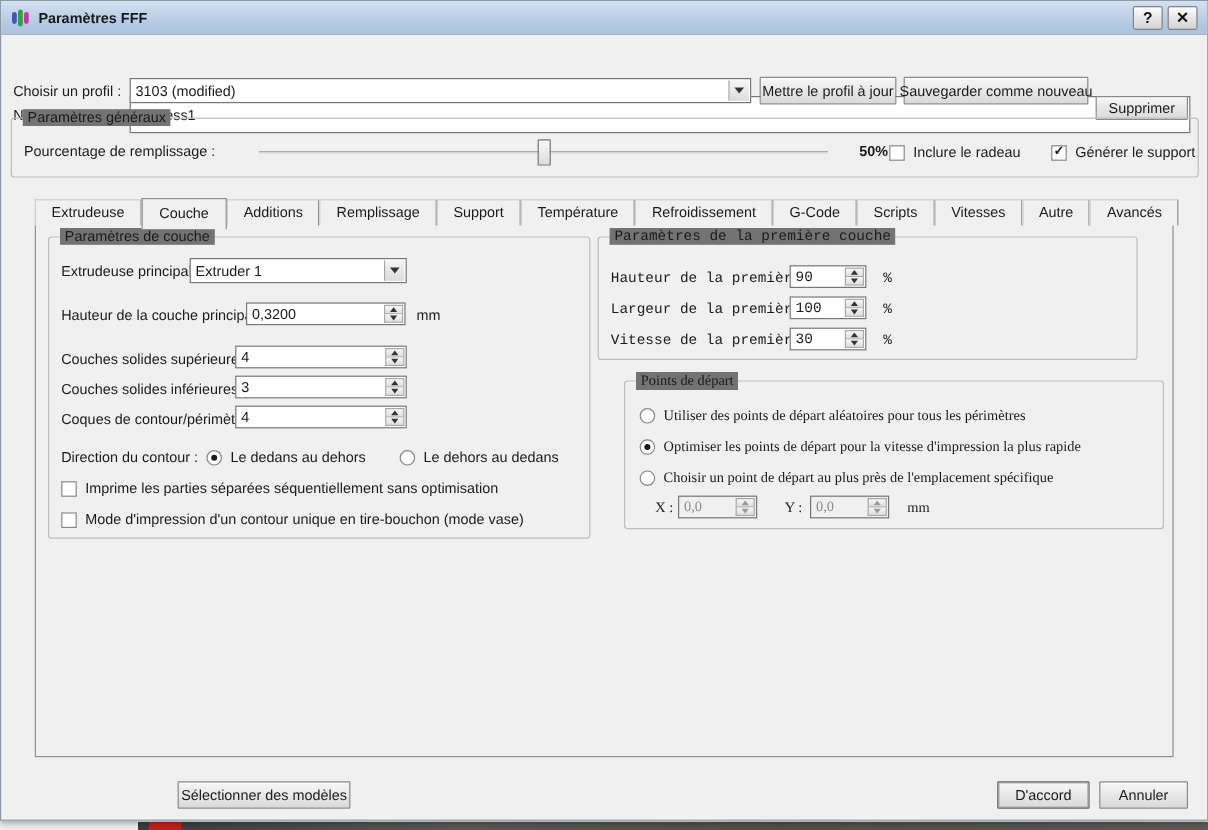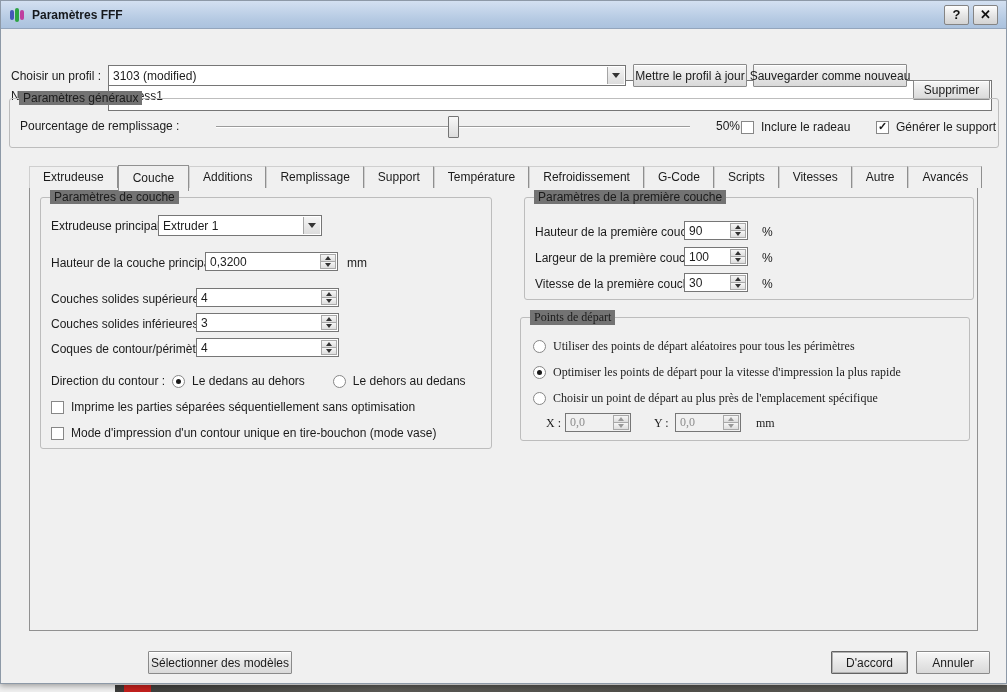--- a/index.html
+++ b/index.html
@@ -105,58 +105,58 @@
 
   
   .gb-general { left: 8px; top: 97px; width: 990px; height: 50px; }
   .gen-row { position: absolute; left: 10px; right: 10px; top: 17px; height: 22px; }
   .infill-label { position: absolute; left: 0; top: 3px; }
   .slider { position: absolute; left: 196px; width: 474px; top: 0; height: 22px; }
   .slider-track { position: absolute; left: 0; right: 0; top: 10px; height: 2px;
     background: #9b9b9b; border-bottom: 1px solid #fff; }
   .slider-handle { position: absolute; top: 0; width: 11px; height: 22px; margin-left: -5px;
     background: linear-gradient(#f8f8f8, #dcdcdc); border: 1px solid #747474; border-radius: 1px; }
-  .infill-value { position: absolute; left: 696px; top: 3px; }
+  .infill-value { position: absolute; left: 696px; top: 3px; font-weight: bold; }
   .chk-raft { left: 721px; top: 4px; }
   .chk-support { left: 856px; top: 4px; }
 
   
   .tabs { position: absolute; left: 28px; top: 163px; display: flex; align-items: center; z-index: 2; height: 23px; }
   .tab {
     padding: 3px 13px 4px; border: 1px solid #cfcfcf; border-bottom: none; border-right-color: #8f8f8f;
     background: #f0f0f0; margin-top: 3px; position: relative; cursor: default; white-space: nowrap;
   }
   .tab.active {
     border: 1px solid #919191; border-bottom: none; background: #f0f0f0;
     padding: 5px 14px 6px; z-index: 3; margin-bottom: -1px;
   }
 
   .panel { position: absolute; left: 28px; top: 185px; width: 949px; height: 445px;
     border: 1px solid #919191; background: #f0f0f0; z-index: 1; }
 
   
   .gb-layer { left: 10px; top: 10px; width: 452px; height: 252px; }
   .gb-layer .r-extruder-label { position: absolute; left: 10px; top: 21px; }
-  .gb-layer .combo { position: absolute; left: 117px; top: 17px; width: 164px; }
+  .gb-layer .combo { position: absolute; left: 117px; top: 17px; width: 181px; }
   .gb-layer .r-height-label { position: absolute; left: 10px; top: 58px; }
   .spin-layerheight { position: absolute; left: 164px; top: 54px; width: 133px; }
   .unit-mm { position: absolute; left: 306px; top: 58px; }
   .lab-top { position: absolute; left: 10px; top: 94px; }
   .spin-top { position: absolute; left: 155px; top: 90px; width: 143px; }
   .lab-bottom { position: absolute; left: 10px; top: 119px; }
   .spin-bottom { position: absolute; left: 155px; top: 115px; width: 143px; }
   .lab-perim { position: absolute; left: 10px; top: 144px; }
   .spin-perim { position: absolute; left: 155px; top: 140px; width: 143px; }
   .dir-row { position: absolute; left: 10px; top: 176px; display: flex; align-items: center; gap: 7px; white-space: nowrap; }
   .dir-row .gap { width: 14px; }
   .cb-seq { left: 10px; top: 202px; }
   .cb-vase { left: 10px; top: 228px; }
 
   
-  .gb-first { left: 494px; top: 10px; width: 450px; height: 103px; }
+  .gb-first { left: 468px; top: 10px; width: 450px; height: 103px; font-family: Liberation Mono, monospace; }
   .fl-label { position: absolute; left: 10px; }
   .fl-spin { position: absolute; left: 159px; width: 64px; }
   .fl-unit { position: absolute; left: 237px; }
 
   
   .gb-start { left: 490px; top: 130px; width: 450px; height: 124px; font-family: Liberation Serif, serif; }
   .sp-radio { left: 12px; justify-content: flex-end; }
   .xy-row { position: absolute; left: 25px; top: 95px; height: 20px; }
   .xy-row .x-label { position: absolute; left: 0; top: 3px; }
   .xy-row .x-spin { position: absolute; left: 19px; top: 0; width: 66px; }

